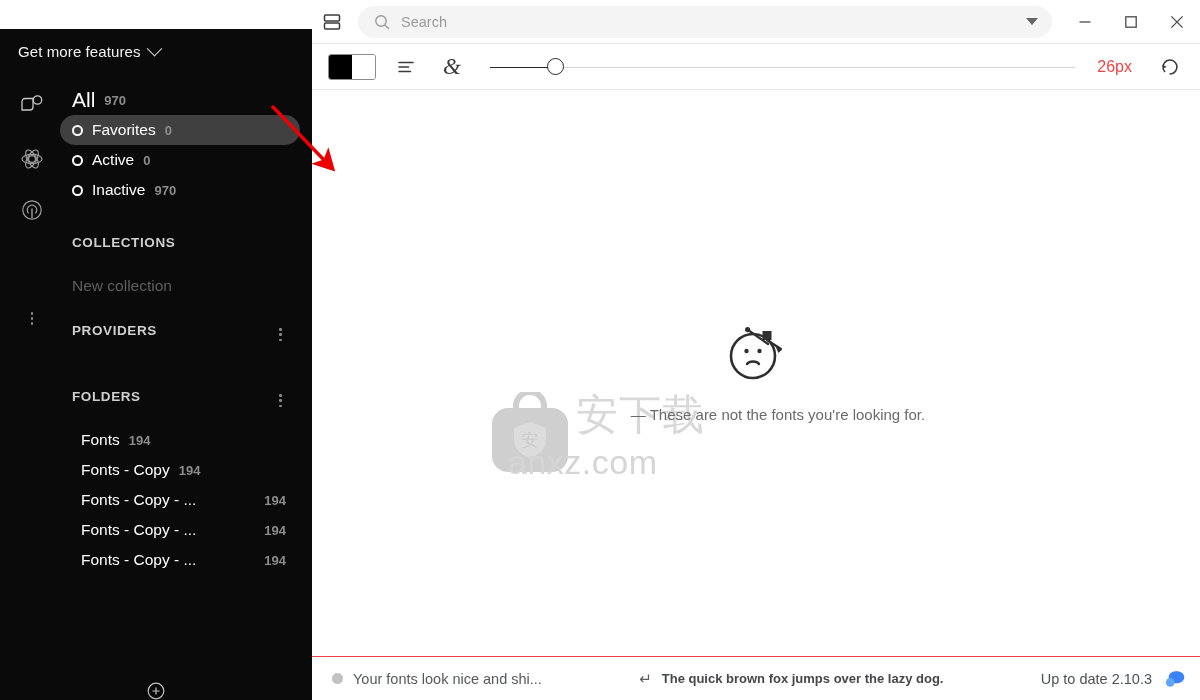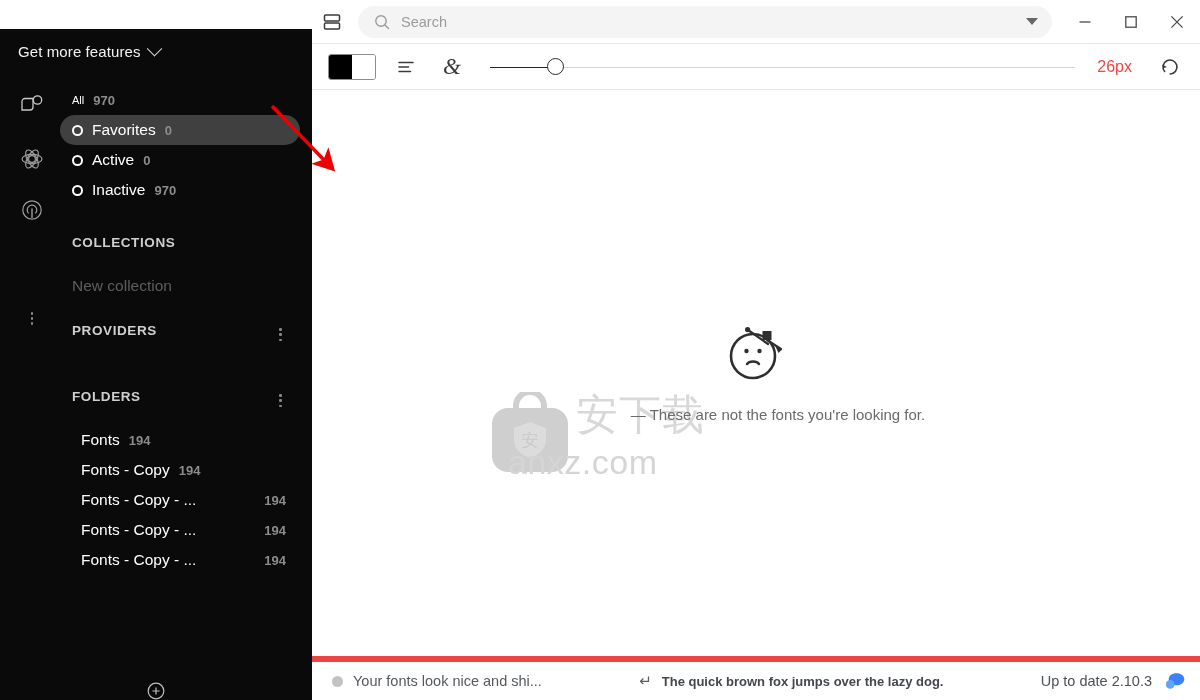--- a/index.html
+++ b/index.html
@@ -93,21 +93,21 @@
     white-space: nowrap;
     overflow: hidden;
     text-overflow: ellipsis;
   }
   .nav-count {
     color: #8c8c8c;
     font-size: 13px;
     font-weight: bold;
   }
   .nav-row.all { padding-left: 12px; }
-  .nav-row.all .nav-label { font-size: 11px; }
+  .nav-row.all .nav-label { font-size: 21px; }
 
   .sec-title {
     color: #cfcfcf;
     font-size: 13.5px;
     font-weight: bold;
     letter-spacing: .6px;
     padding-left: 12px;
     display: flex;
     align-items: center;
     height: 30px;
@@ -320,21 +320,21 @@
     color: #d5d5d5;
     font-size: 34px;
     letter-spacing: .5px;
     pointer-events: none;
     font-family: "Liberation Sans", sans-serif;
   }
 
   
   .statusbar {
     height: 44px;
-    border-top: 6px solid #ef4444;
+    border-top: 1px solid #ef4444;
     display: flex;
     align-items: center;
     padding: 0 14px 0 20px;
     gap: 10px;
   }
   .dot {
     width: 11px; height: 11px;
     border-radius: 50%;
     background: #c2c2c2;
     flex: 0 0 11px;

